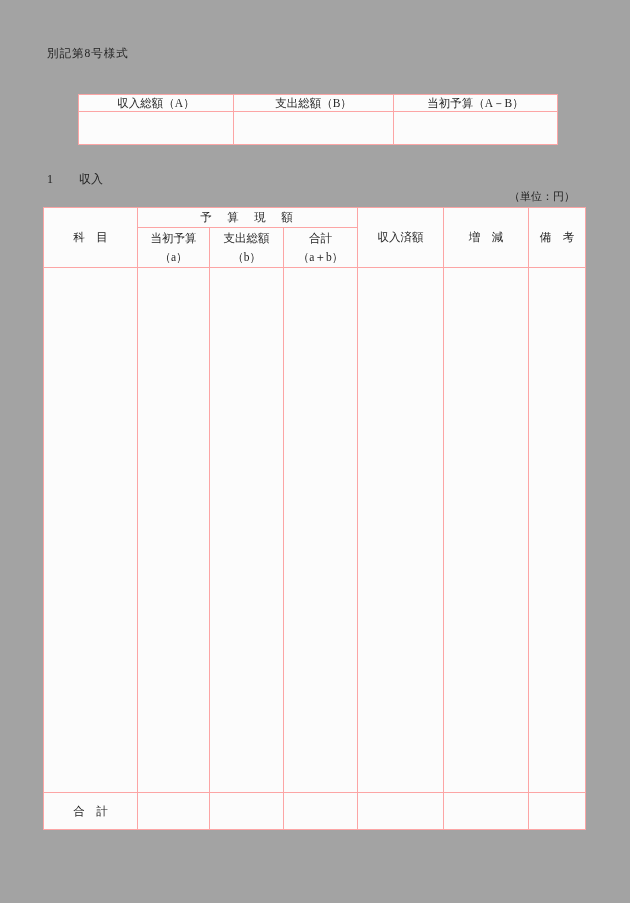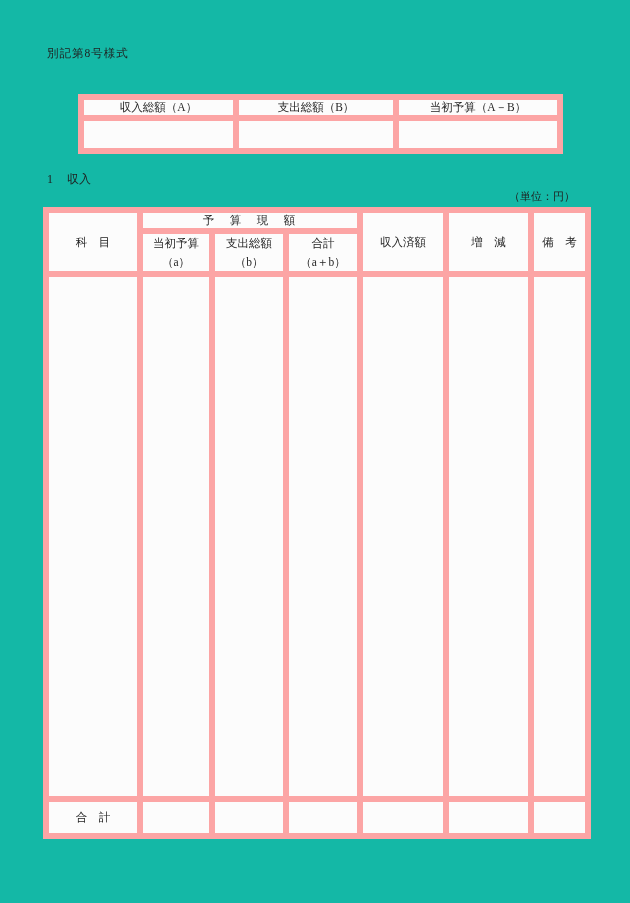--- a/index.html
+++ b/index.html
@@ -1,21 +1,21 @@
 <!DOCTYPE html>
 <html><head>
 <meta charset="utf-8">
 <style>
   * { margin:0; padding:0; box-sizing:border-box; }
   html, body { background:#e8e8e8; }
   .page {
     position:relative;
     width:630px;
     height:903px;
-    background:#14b8a6;
+    background:#a3a3a3;
     font-family:"Liberation Serif","DejaVu Serif",serif;
     color:#1f1f1f;
     overflow:hidden;
   }
   .form-label {
     position:absolute;
     left:47px;
     top:46px;
     font-size:11.5px;
     letter-spacing:1px;
@@ -30,41 +30,41 @@
     letter-spacing:0.5px;
     white-space:nowrap;
   }
   table {
     position:absolute;
     border-collapse:collapse;
     table-layout:fixed;
     background:#fcfcfc;
   }
   th, td {
-    border:6px solid #fca5a5;
+    border:1px solid #fca5a5;
     font-weight:normal;
     padding:0;
     text-align:center;
     vertical-align:middle;
     font-size:11.5px;
     overflow:hidden;
   }
   
   .summary-table { left:78px; top:94px; width:479px; }
   .summary-table .head-row th { height:17px; }
   .summary-table .data-row td { height:33px; }
   
   .section-heading {
     position:absolute;
     left:47px;
     top:171px;
     font-size:12px;
     white-space:nowrap;
   }
-  .section-heading .sec-title { margin-left:14px; }
+  .section-heading .sec-title { margin-left:26px; }
   .unit-note {
     position:absolute;
     right:55px;
     top:189px;
     font-size:11px;
     white-space:nowrap;
   }
   
   .main-table { left:43px; top:207px; width:542px; }
   .main-table .group-row th { height:20px; }

